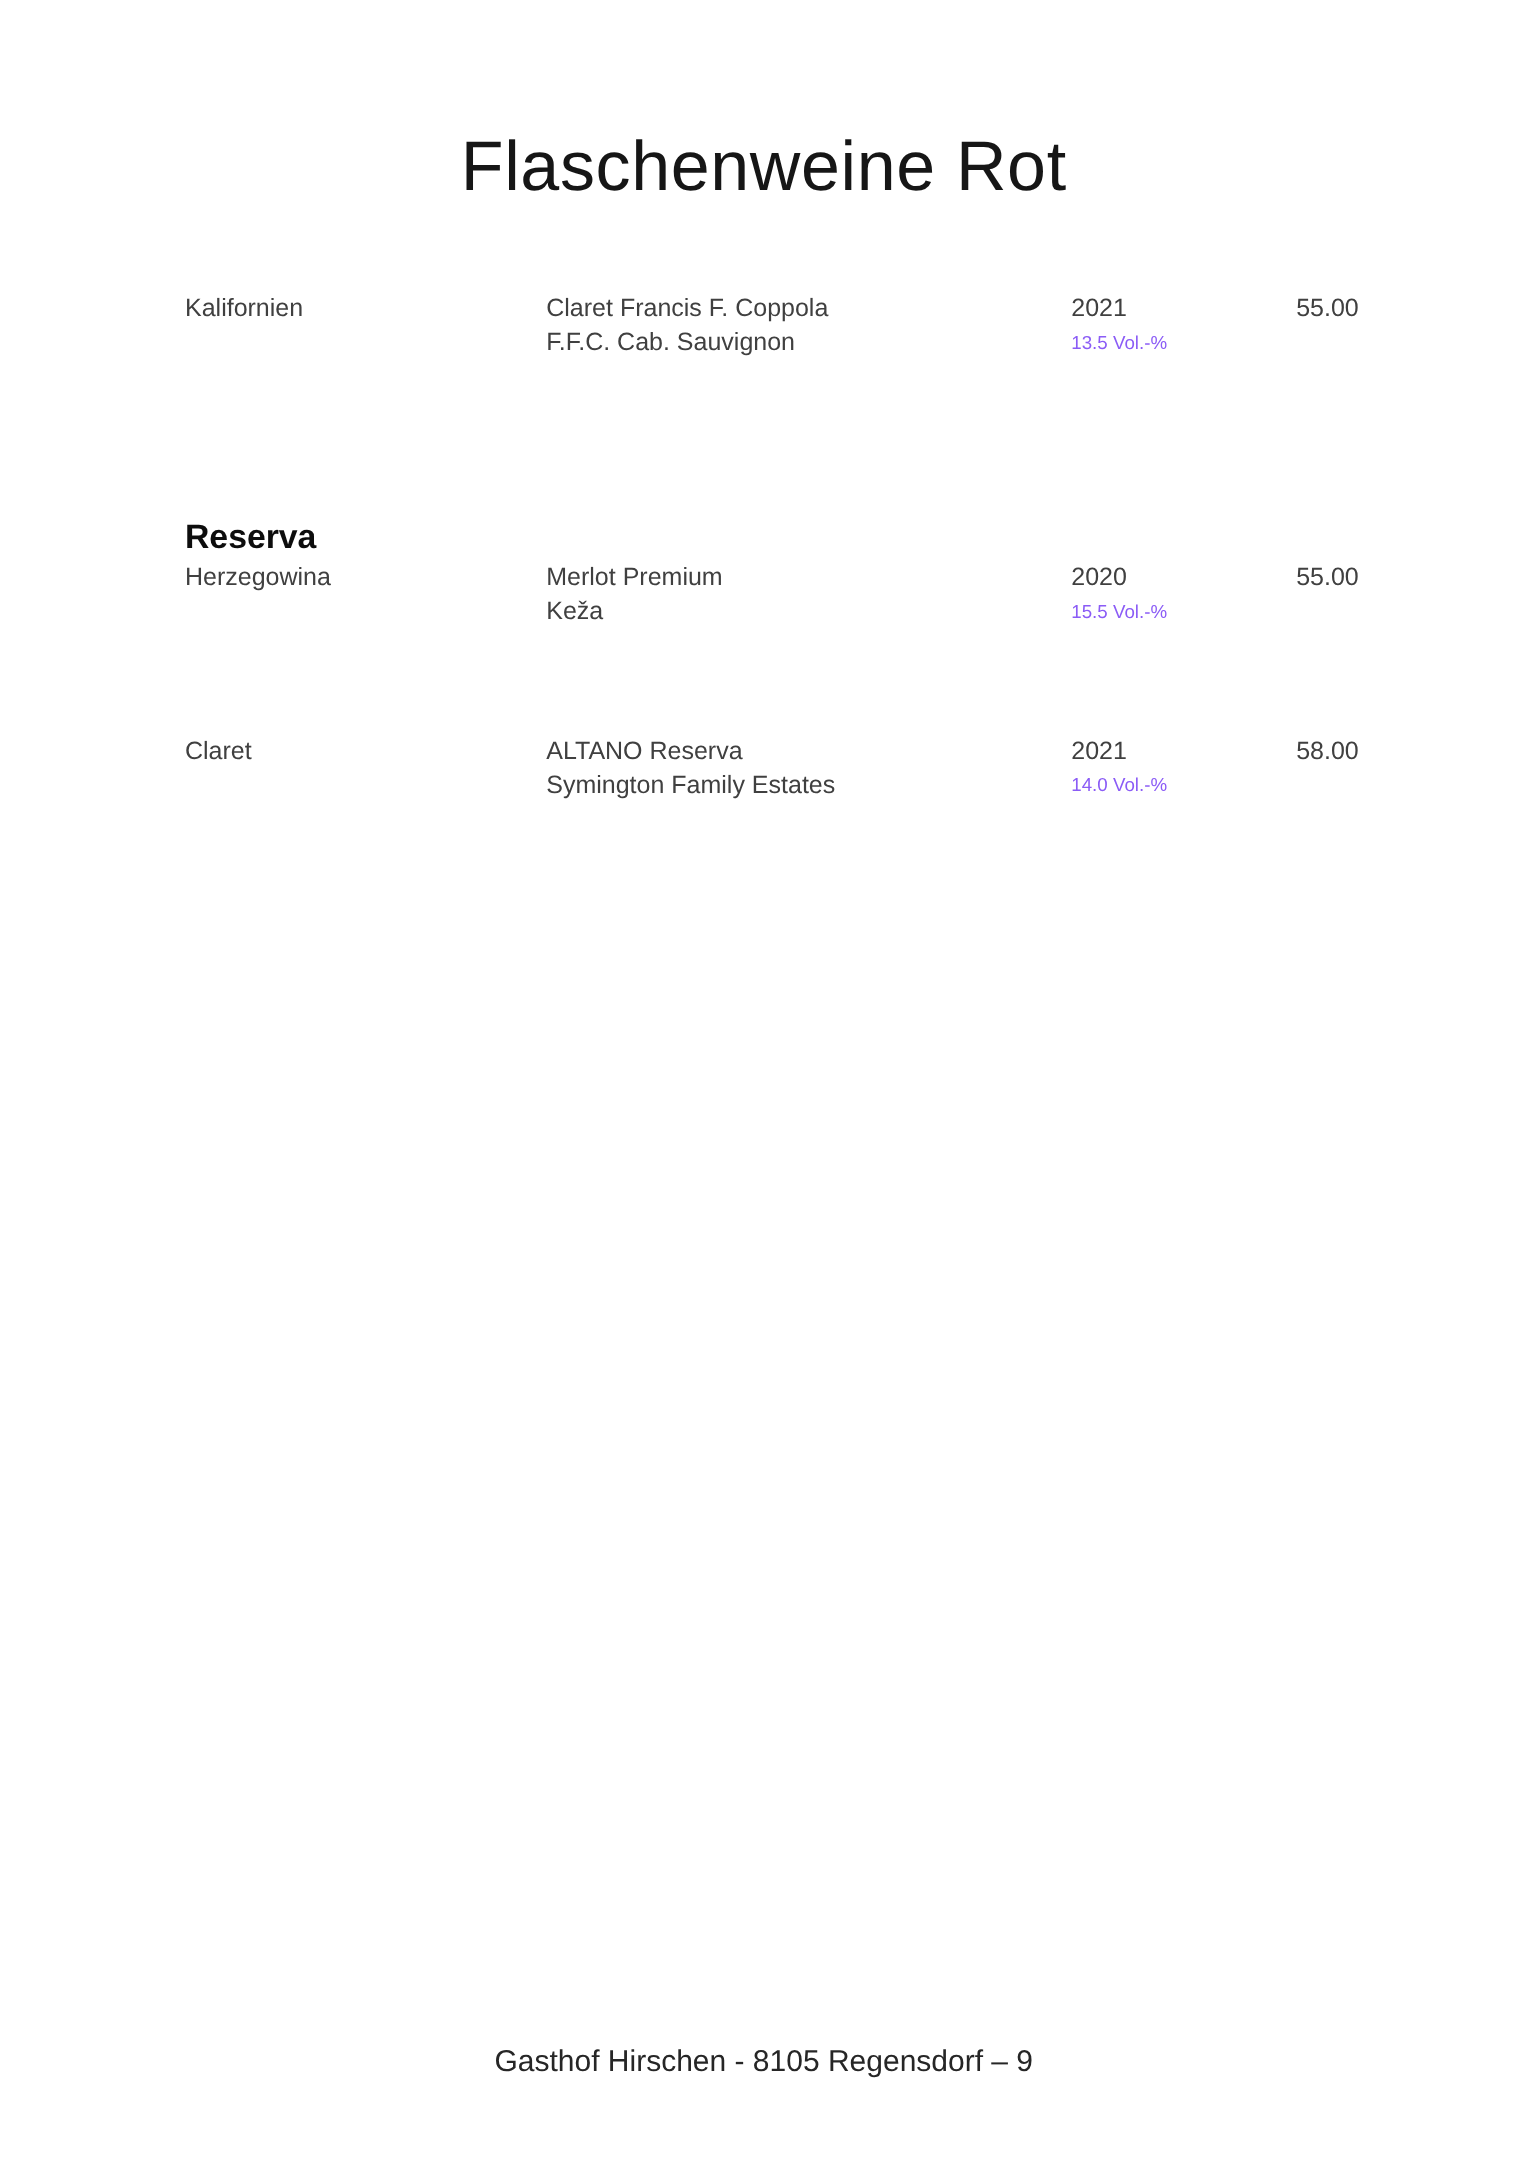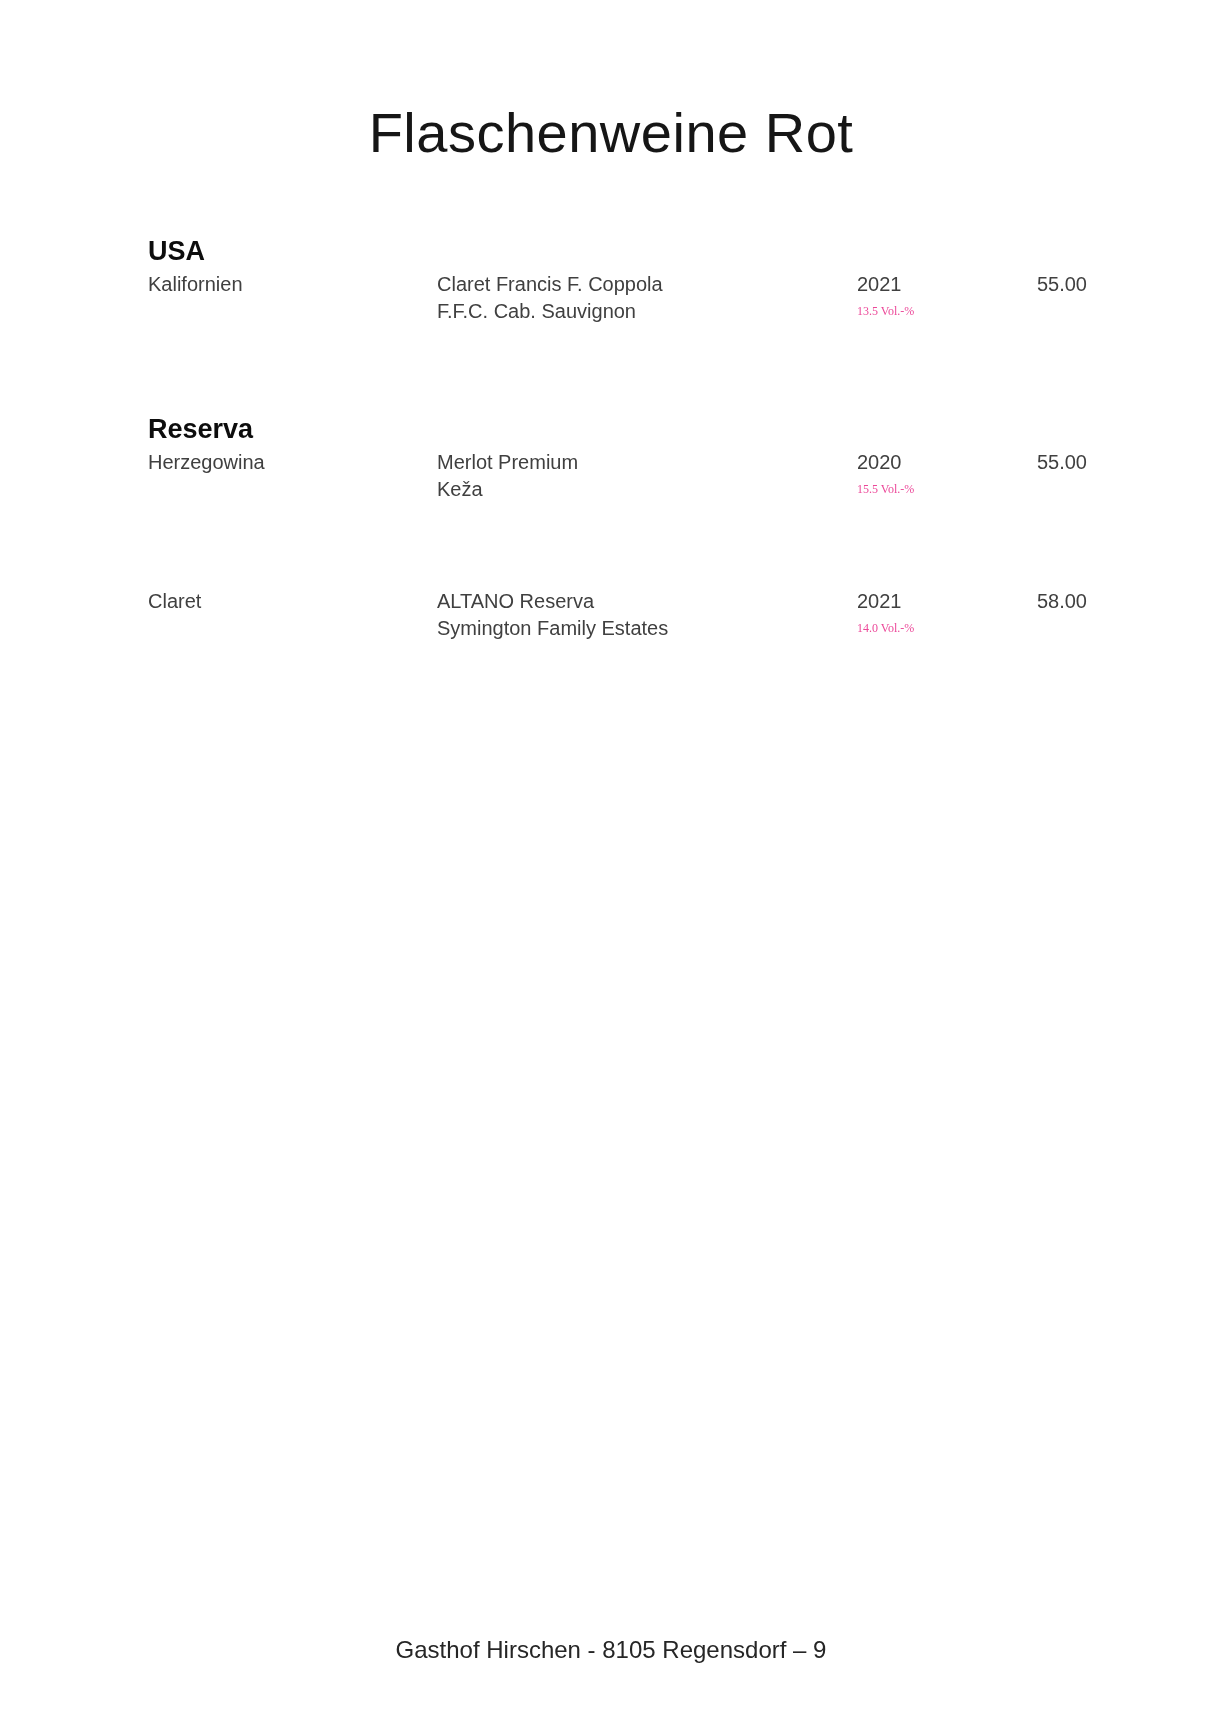--- a/index.html
+++ b/index.html
@@ -46,24 +46,23 @@
     display: grid;
     grid-template-columns: 289px 420px 168px 62px;
     padding-left: 148px;
   }
   .cell {
     font-size: 20px;
     line-height: 27px;
     color: #404040;
   }
   .cell.small {
-    font-size: 12px;
+    font-size: 15px;
     line-height: 27px;
-    color: #ec4899;
-    font-family: Liberation Serif, serif;
+    color: #8b5cf6;
   }
   .cell.price {
     text-align: right;
   }
   .footer {
     position: absolute;
     top: 1636px;
     left: 0;
     width: 100%;
     text-align: center;
@@ -72,21 +71,20 @@
   }
 </style>
 </head>
 <body>
 
 <div class="page">
 
   <div class="title">Flaschenweine Rot</div>
 
   <div class="section sec-usa">
-    <div class="country-heading">USA</div>
     <div class="entry-grid">
       <div class="cell">Kalifornien</div>
       <div class="cell">Claret Francis F. Coppola</div>
       <div class="cell">2021</div>
       <div class="cell price">55.00</div>
       <div class="cell"></div>
       <div class="cell">F.F.C. Cab. Sauvignon</div>
       <div class="cell small">13.5 Vol.-%</div>
       <div class="cell price"></div>
     </div>

